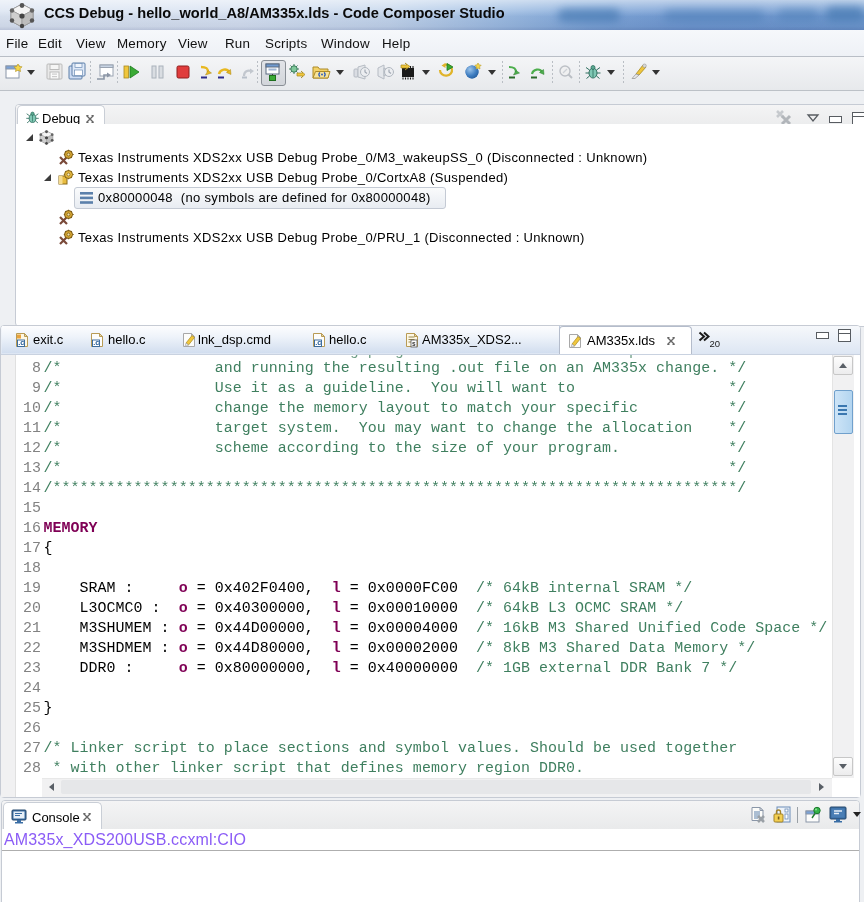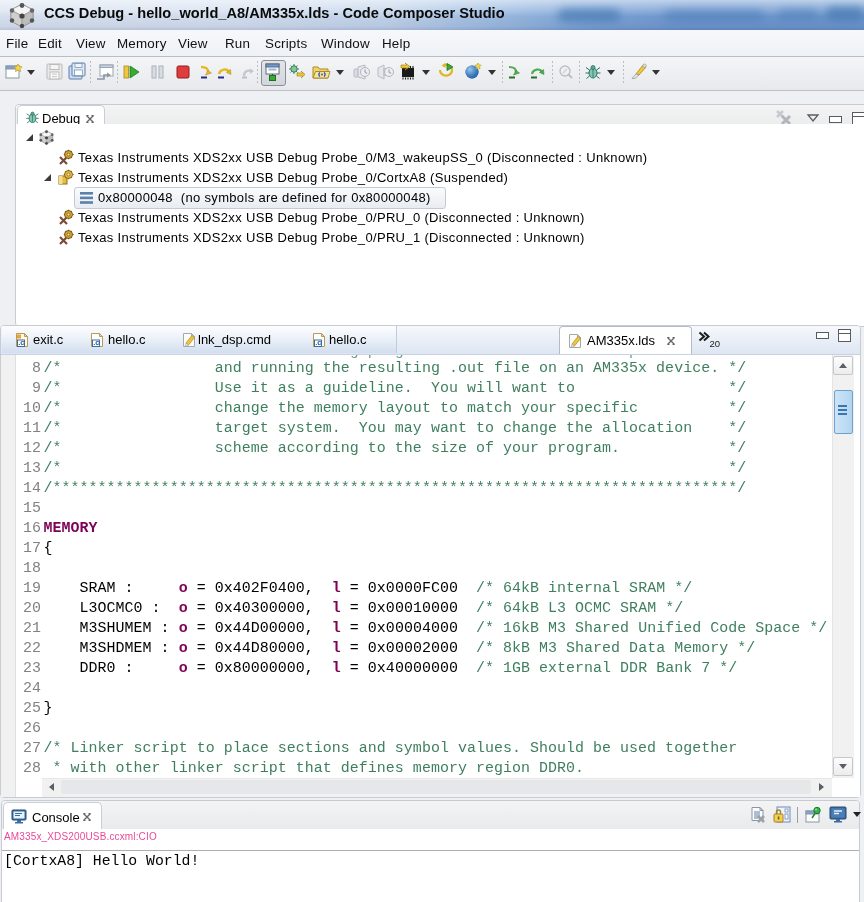--- a/index.html
+++ b/index.html
@@ -295,21 +295,20 @@
           </svg>
         <span class="abs" style="left:82px;top:2px">0x80000048&nbsp; (no symbols are defined for 0x80000048)</span>
       </div>
       <div class="trow" style="top:84px;">
         <svg class="abs" style="left:41px;top:1px" width="18" height="18" viewBox="0 0 18 18">
             <path d="M3 8 L10 15 M10 8 L3 15" stroke="#7a4a3a" stroke-width="2.2"></path>
             <circle cx="11.5" cy="5.5" r="4" fill="#d8a832" stroke="#7a5a18" stroke-width="1"></circle>
             <circle cx="11.5" cy="5.5" r="1.5" fill="#f4e0a0" stroke="#7a5a18" stroke-width=".8"></circle>
             <path d="M11.5 .8v1.4M11.5 8.8v1.4M6.8 5.5h1.4M15.3 5.5h1.4M8.2 2.2l1 1M13.8 7.8l1 1M14.8 2.2l-1 1M9.2 7.8l-1 1" stroke="#7a5a18" stroke-width="1.1"></path>
           </svg>
-        <span class="abs" style="left:62px;top:2px">Texas Instruments XDS2xx USB Debug Probe_0/PRU_0 (Disconnected : Unknown)</span>
       </div>
       <div class="trow" style="top:104px;">
         <svg class="abs" style="left:41px;top:1px" width="18" height="18" viewBox="0 0 18 18">
             <path d="M3 8 L10 15 M10 8 L3 15" stroke="#7a4a3a" stroke-width="2.2"></path>
             <circle cx="11.5" cy="5.5" r="4" fill="#d8a832" stroke="#7a5a18" stroke-width="1"></circle>
             <circle cx="11.5" cy="5.5" r="1.5" fill="#f4e0a0" stroke="#7a5a18" stroke-width=".8"></circle>
             <path d="M11.5 .8v1.4M11.5 8.8v1.4M6.8 5.5h1.4M15.3 5.5h1.4M8.2 2.2l1 1M13.8 7.8l1 1M14.8 2.2l-1 1M9.2 7.8l-1 1" stroke="#7a5a18" stroke-width="1.1"></path>
           </svg>
         <span class="abs" style="left:62px;top:2px">Texas Instruments XDS2xx USB Debug Probe_0/PRU_1 (Disconnected : Unknown)</span>
       </div>
@@ -346,20 +345,30 @@
         <div class="lbl" style="left:25px">lnk_dsp.cmd</div>
       </div>
     <div class="etab" style="left:303px;width:92px;">
         <svg class="abs ficon" style="left:8px;top:6px" width="14" height="16" viewBox="0 0 14 16">
           <path d="M1.5 1.5 h8 l3 3 v10 h-11z" fill="#fdfdfb" stroke="#b89b55"></path>
           <path d="M9.5 1.5 l3 3 h-3z" fill="#e8d9a8" stroke="#b89b55"></path>
           <rect x="2.5" y="8" width="7" height="6.5" fill="#fff" stroke="#2a6099" stroke-width=".9"></rect>
           <text x="3.2" y="13.4" font-size="7.5" font-weight="bold" fill="#2a6099" font-family="Liberation Sans">.c</text>
         </svg>
         <div class="lbl" style="left:25px">hello.c</div>
+      </div>
+    <div class="etab" style="left:395px;width:163px;">
+        <svg class="abs ficon" style="left:9px;top:6px" width="14" height="16" viewBox="0 0 14 16">
+          <path d="M1.5 1.5 h8 l3 3 v10 h-11z" fill="#fdf7e4" stroke="#b89b55"></path>
+          <path d="M9.5 1.5 l3 3 h-3z" fill="#e8d9a8" stroke="#b89b55"></path>
+          <path d="M3.5 5h6M3.5 7.5h6M3.5 10h4" stroke="#9a8a50" stroke-width="1"></path>
+          <rect x="6" y="8" width="6" height="7" fill="#fff" stroke="#555" stroke-width=".8"></rect>
+          <text x="7" y="13.8" font-size="6.5" font-weight="bold" fill="#333" font-family="Liberation Sans">s</text>
+        </svg>
+        <div class="lbl" style="left:26px">AM335x_XDS2...</div>
       </div>
     <div class="etab" style="left:558px;width:131px;background:#fff;border:1px solid #b4bccb;border-bottom:none;border-radius:4px 4px 0 0;">
         <svg class="abs ficon" style="left:8px;top:6px" width="15" height="16" viewBox="0 0 15 16">
           <path d="M1.5 1.5 h8 l3 3 v10 h-11z" fill="#fdfdfb" stroke="#a8a8a8"></path>
           <path d="M9.5 1.5 l3 3 h-3z" fill="#e4e4e4" stroke="#a8a8a8"></path>
           <path d="M4 11 L10 3.5 12.5 5.5 6.5 13z" fill="#f0c63c" stroke="#a8891e" stroke-width=".7"></path>
           <path d="M4 11 L6.5 13 3 14.5z" fill="#eee" stroke="#999" stroke-width=".6"></path>
         </svg>
         <div class="lbl" style="left:27px">AM335x.lds</div>
         <svg class="abs" style="left:105px;top:8px" width="12" height="12" viewBox="0 0 12 12">
@@ -399,21 +408,21 @@
 20
 21
 22
 23
 24
 25
 26
 27
 28</pre>
       <pre class="code" style="left:42.5px;top:-17.5px;"><span class="cmt">/*                 used for linking programs built with the C compiler and  */</span>
-<span class="cmt">/*                 and running the resulting .out file on an AM335x device. */</span>
+<span class="cmt">/*                 and running the resulting .out file on an AM335x change. */</span>
 <span class="cmt">/*                 Use it as a guideline.  You will want to                 */</span>
 <span class="cmt">/*                 change the memory layout to match your specific          */</span>
 <span class="cmt">/*                 target system.  You may want to change the allocation    */</span>
 <span class="cmt">/*                 scheme according to the size of your program.            */</span>
 <span class="cmt">/*                                                                          */</span>
 <span class="cmt">/****************************************************************************/</span>
 
 <span class="kw">MEMORY</span>
 {
 
@@ -499,17 +508,16 @@
       </svg>
     <svg class="abs" style="left:827px;top:5px" width="18" height="17" viewBox="0 0 18 17">
         <rect x="1" y="1" width="16" height="12" rx="1" fill="#3a6ea5" stroke="#27496d"></rect>
         <rect x="2.5" y="2.5" width="13" height="9" fill="#4a7eb5"></rect>
         <path d="M5 5h8M5 7.5h5" stroke="#e8f0f8" stroke-width="1.4"></path>
         <rect x="7" y="13" width="4" height="2" fill="#3a6ea5"></rect>
         <rect x="5" y="15" width="8" height="1.5" fill="#3a6ea5"></rect>
       </svg>
     <div class="darr" style="left:851px;top:11px;border-top-color:#222;"></div>
     <div class="abs" style="left:0;top:28px;width:100%;height:21px;background:#fff;border-bottom:1px solid #aeaeae;">
-      <div class="abs" style="left:2px;top:2px;font-size:10px;letter-spacing:0.15px;color:#ec4899;">AM335x_XDS200USB.ccxml:CIO</div>
+      <div class="abs" style="left:2px;top:2px;font-size:16px;letter-spacing:0.15px;color:#8b5cf6;">AM335x_XDS200USB.ccxml:CIO</div>
     </div>
-    <div class="abs" style="left:2px;top:52px;font-family:'Liberation Mono',monospace;font-size:14.8px;color:#000;">[CortxA8] Hello World!</div>
   </div>
 </div>
 
 </body></html>

